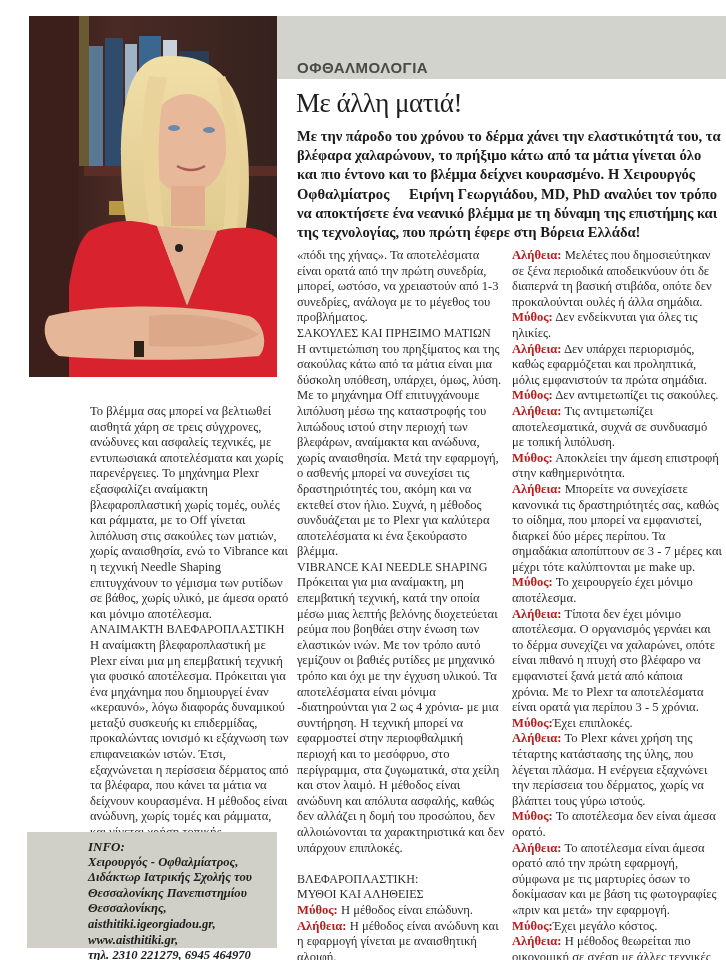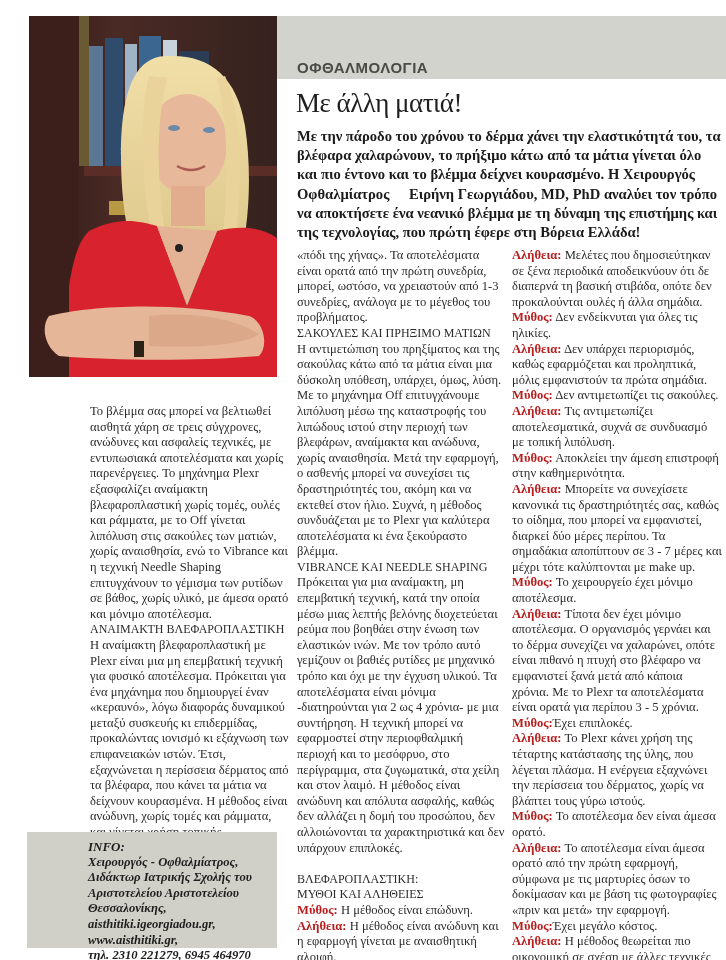--- a/index.html
+++ b/index.html
@@ -158,19 +158,19 @@
   <p><b>Αλήθεια:</b><span> Το αποτέλεσμα είναι άμεσα ορατό από την πρώτη εφαρμογή, σύμφωνα με τις μαρτυρίες όσων το δοκίμασαν και με βάση τις φωτογραφίες «πριν και μετά» την εφαρμογή.</span></p>
   <p><b>Μύθος:</b><span>Έχει μεγάλο κόστος.</span></p>
   <p><b>Αλήθεια:</b><span> Η μέθοδος θεωρείται πιο οικονομική σε σχέση με άλλες τεχνικές, με το κόστος της να αγγίζει το 1/3 μιας χειρουργικής βλεφαροπλαστικής.</span></p>
 </div>
 
 <div class="info-box">
   <div class="info-text">
     <div class="info-title">INFO:</div>
     <div>Χειρουργός - Οφθαλμίατρος,</div>
     <div>Διδάκτωρ Ιατρικής Σχολής του</div>
-    <div>Αριστοτελείου  Αριστοτελείου</div>
+    <div>Θεσσαλονίκης  Πανεπιστημίου</div>
     <div>Θεσσαλονίκης,</div>
     <div><a>aisthitiki.igeorgiadou.gr,</a></div>
     <div><a>www.aisthitiki.gr,</a></div>
     <div>τηλ. 2310 221279, 6945 464970</div>
   </div>
 </div>
 
 </body></html>

